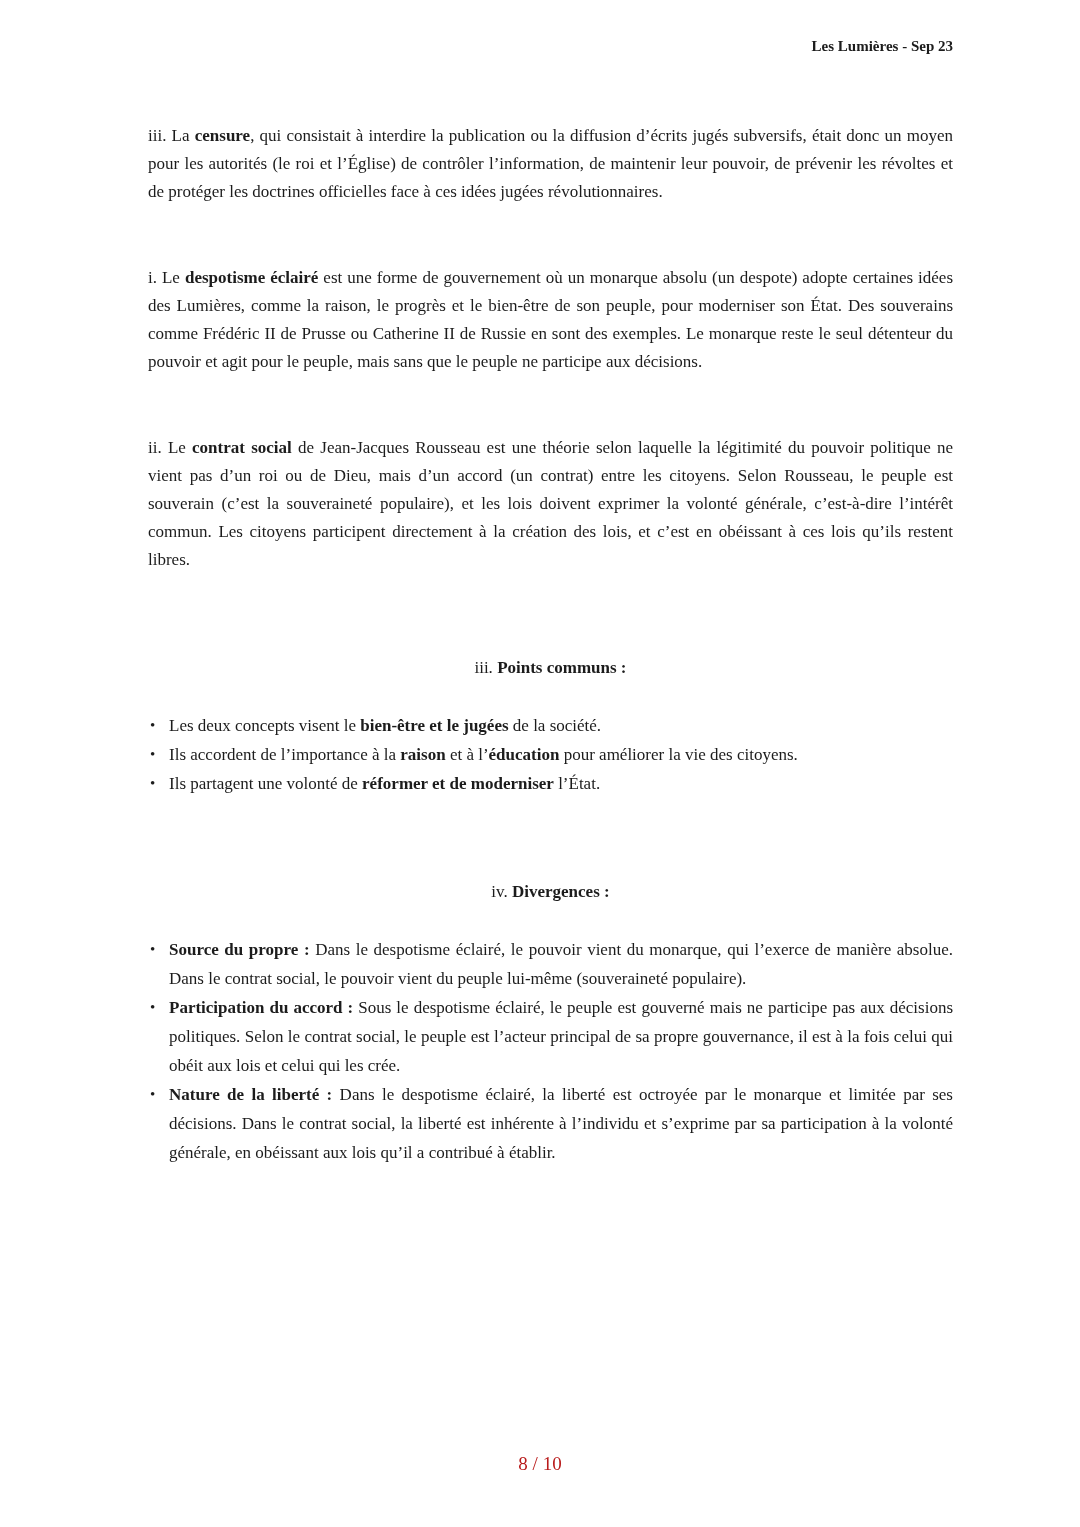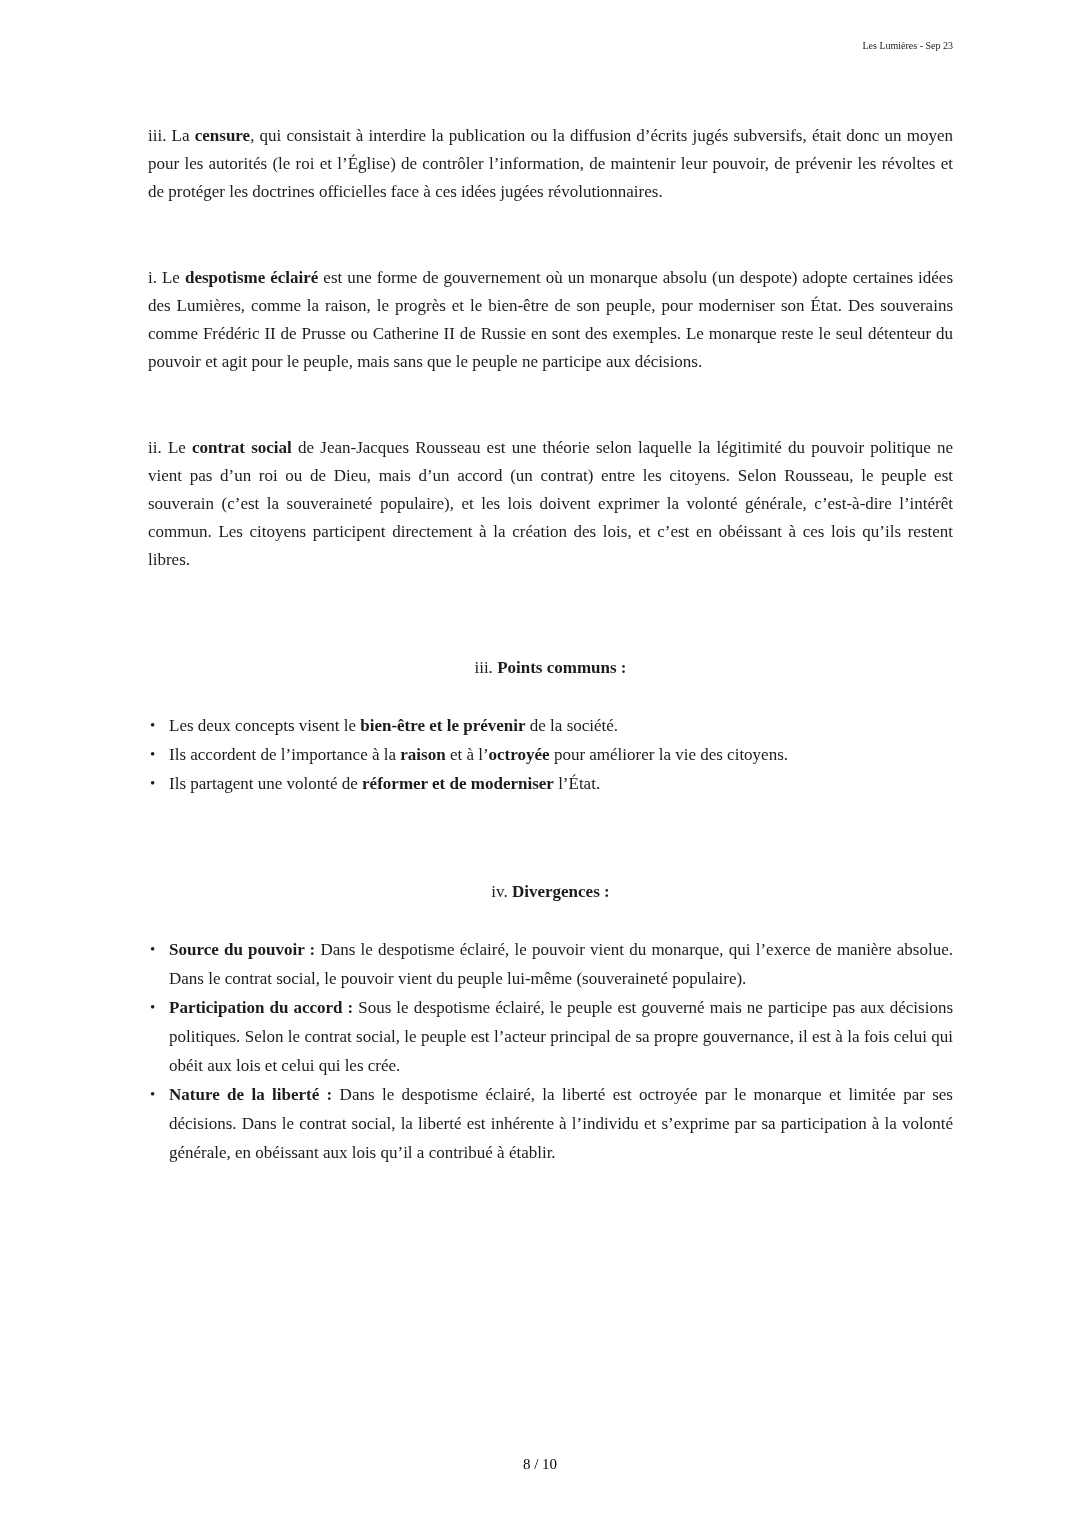--- a/index.html
+++ b/index.html
@@ -19,23 +19,24 @@
     position: absolute;
     inset: 0;
     background: #ffffff;
   }
   .page-header {
     position: absolute;
     top: 36px;
     left: 127px;
     right: 127px;
     text-align: right;
-    font-size: 10px;
+    font-size: 15px;
     line-height: 20px;
     color: #1c1c1c;
+    font-weight: bold;
   }
   .doc-body {
     position: absolute;
     top: 122px;
     left: 127px;
     width: 826px;
   }
   .doc-body > * {
     margin: 0;
   }
@@ -76,47 +77,47 @@
   }
   b {
     font-weight: 700;
   }
   .page-footer {
     position: absolute;
     top: 1452px;
     left: 0;
     width: 100%;
     text-align: center;
-    font-size: 15px;
+    font-size: 19px;
     line-height: 24px;
-    color: #000000;
+    color: #b91c1c;
   }
 </style>
 </head>
 <body>
 
 <div class="page">
 
   <div class="page-header">
     <span>Les Lumières - Sep 23</span>
   </div>
 
   <main class="doc-body" id="doc-body">
       <p class="para indent"><span>iii. La </span><b>censure</b><span>, qui consistait à interdire la publication ou la diffusion d’écrits jugés subversifs, était donc un moyen pour les autorités (le roi et l’Église) de contrôler l’information, de maintenir leur pouvoir, de prévenir les révoltes et de protéger les doctrines officielles face à ces idées jugées révolutionnaires.</span></p>
       <p class="para indent"><span>i. Le </span><b>despotisme éclairé</b><span> est une forme de gouvernement où un monarque absolu (un despote) adopte certaines idées des Lumières, comme la raison, le progrès et le bien-être de son peuple, pour moderniser son État. Des souverains comme Frédéric II de Prusse ou Catherine II de Russie en sont des exemples. Le monarque reste le seul détenteur du pouvoir et agit pour le peuple, mais sans que le peuple ne participe aux décisions.</span></p>
       <p class="para indent"><span>ii. Le </span><b>contrat social</b><span> de Jean-Jacques Rousseau est une théorie selon laquelle la légitimité du pouvoir politique ne vient pas d’un roi ou de Dieu, mais d’un accord (un contrat) entre les citoyens. Selon Rousseau, le peuple est souverain (c’est la souveraineté populaire), et les lois doivent exprimer la volonté générale, c’est-à-dire l’intérêt commun. Les citoyens participent directement à la création des lois, et c’est en obéissant à ces lois qu’ils restent libres.</span></p>
       <p class="para indent heading"><span>iii. </span><b>Points communs :</b></p>
       <ul class="bullet-list indent">
-        <li><span class="bullet-marker">•</span><span class="bullet-text"><span>Les deux concepts visent le </span><b>bien-être et le prévenir</b><span> de la société.</span></span></li>
-        <li><span class="bullet-marker">•</span><span class="bullet-text"><span>Ils accordent de l’importance à la </span><b>raison</b><span> et à l’</span><b>octroyée</b><span> pour améliorer la vie des citoyens.</span></span></li>
+        <li><span class="bullet-marker">•</span><span class="bullet-text"><span>Les deux concepts visent le </span><b>bien-être et le jugées</b><span> de la société.</span></span></li>
+        <li><span class="bullet-marker">•</span><span class="bullet-text"><span>Ils accordent de l’importance à la </span><b>raison</b><span> et à l’</span><b>éducation</b><span> pour améliorer la vie des citoyens.</span></span></li>
         <li><span class="bullet-marker">•</span><span class="bullet-text"><span>Ils partagent une volonté de </span><b>réformer et de moderniser</b><span> l’État.</span></span></li>
       </ul>
       <p class="para indent heading"><span>iv. </span><b>Divergences :</b></p>
       <ul class="bullet-list indent">
-        <li><span class="bullet-marker">•</span><span class="bullet-text"><b>Source du pouvoir :</b><span> Dans le despotisme éclairé, le pouvoir vient du monarque, qui l’exerce de manière absolue. Dans le contrat social, le pouvoir vient du peuple lui-même (souveraineté populaire).</span></span></li>
+        <li><span class="bullet-marker">•</span><span class="bullet-text"><b>Source du propre :</b><span> Dans le despotisme éclairé, le pouvoir vient du monarque, qui l’exerce de manière absolue. Dans le contrat social, le pouvoir vient du peuple lui-même (souveraineté populaire).</span></span></li>
         <li><span class="bullet-marker">•</span><span class="bullet-text"><b>Participation du accord :</b><span> Sous le despotisme éclairé, le peuple est gouverné mais ne participe pas aux décisions politiques. Selon le contrat social, le peuple est l’acteur principal de sa propre gouvernance, il est à la fois celui qui obéit aux lois et celui qui les crée.</span></span></li>
         <li><span class="bullet-marker">•</span><span class="bullet-text"><b>Nature de la liberté :</b><span> Dans le despotisme éclairé, la liberté est octroyée par le monarque et limitée par ses décisions. Dans le contrat social, la liberté est inhérente à l’individu et s’exprime par sa participation à la volonté générale, en obéissant aux lois qu’il a contribué à établir.</span></span></li>
       </ul>
     </main>
 
   <div class="page-footer">
     <span>8 / 10</span>
   </div>
 
 </div>

